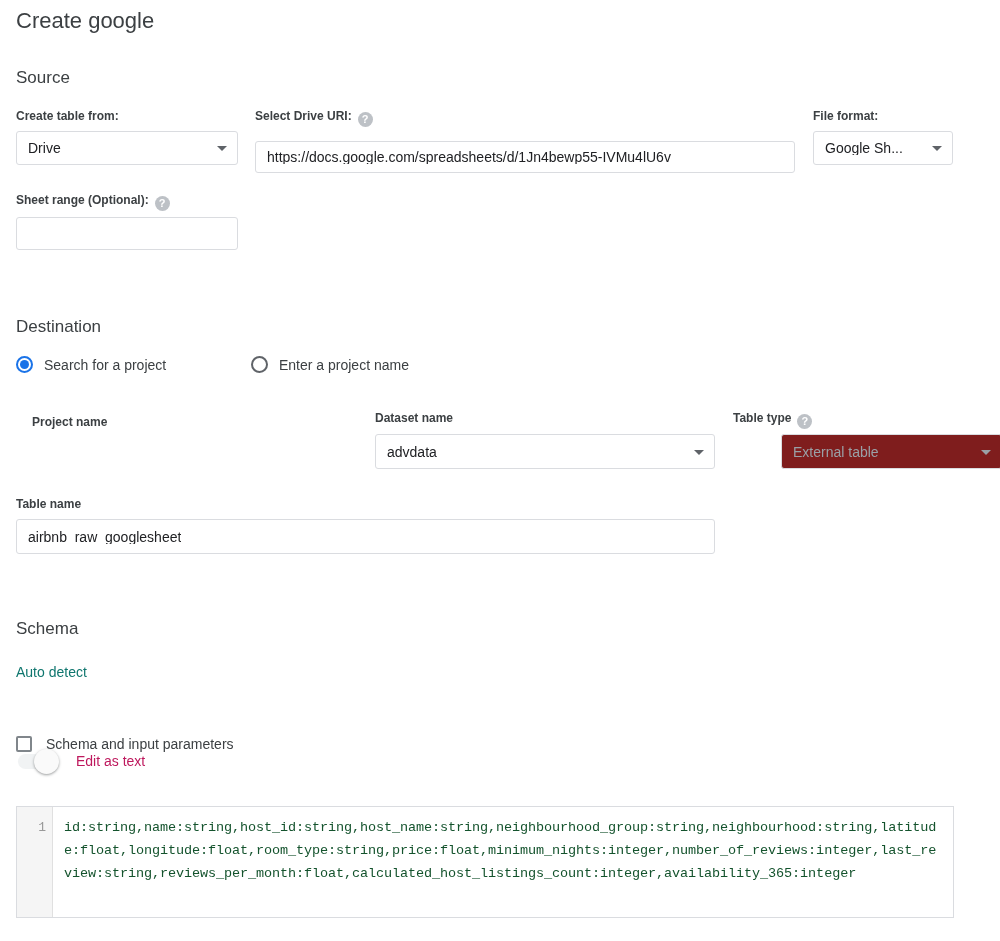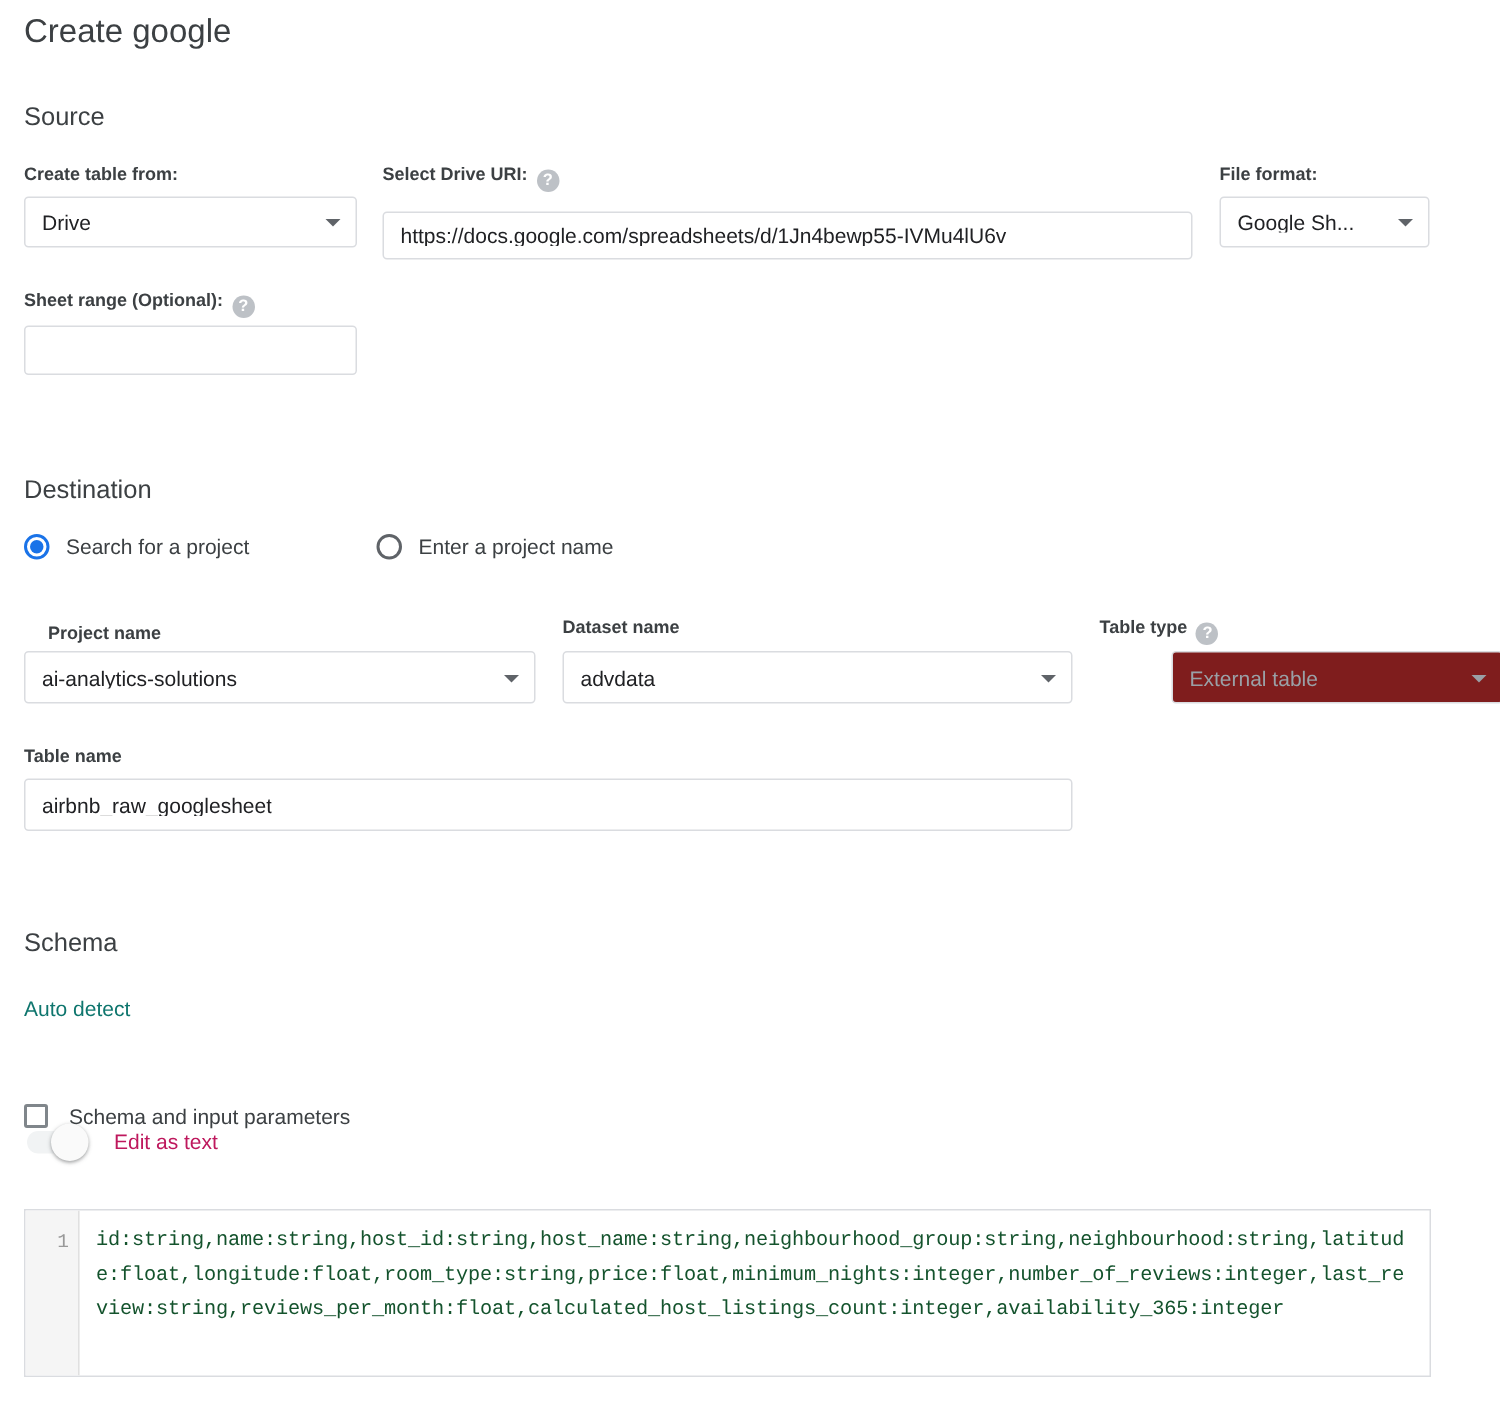--- a/index.html
+++ b/index.html
@@ -116,20 +116,21 @@
   }
   .sel-box.disabled .caret { border-top-color: #9aa0a6; }
 
   .txt-input .val {
     overflow: hidden;
     white-space: nowrap;
   }
   .radio-item {
     position: absolute;
     display: flex;
+    align-items: center;
     cursor: pointer;
     white-space: nowrap;
   }
   .radio-dot {
     position: relative;
     width: 17px; height: 17px;
     border-radius: 50%;
     border: 2px solid #5f6368;
     box-sizing: border-box;
     margin-right: 11px;
@@ -270,24 +271,20 @@
   <div class="radio-item" style="left:16px; top:356px;">
     <span class="radio-dot on"></span>
     <span class="radio-label">Search for a project</span>
   </div>
   <div class="radio-item" style="left:251px; top:356px;">
     <span class="radio-dot"></span>
     <span class="radio-label">Enter a project name</span>
   </div>
 
   <div class="fld-label" style="left:16px; top:414px;padding-left:16px;">Project name</div>
-  <div class="sel-box" style="left:16px; top:434px; width:341px; height:35px;">
-    <span class="sel-val">ai-analytics-solutions</span>
-    <span class="caret"></span>
-  </div>
 
   <div class="fld-label" style="left:375px; top:410px;">Dataset name</div>
   <div class="sel-box" style="left:375px; top:434px; width:340px; height:35px;">
     <span class="sel-val">advdata</span>
     <span class="caret"></span>
   </div>
 
   <div class="fld-label" style="left:733px; top:410px;">
     <span>Table type</span><span class="help-icon">?</span>
   </div>

